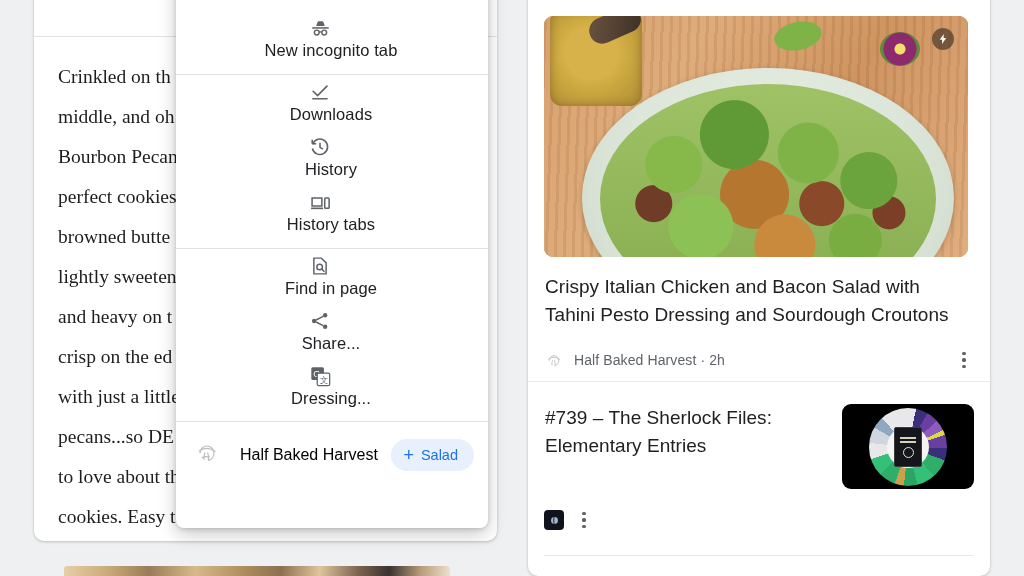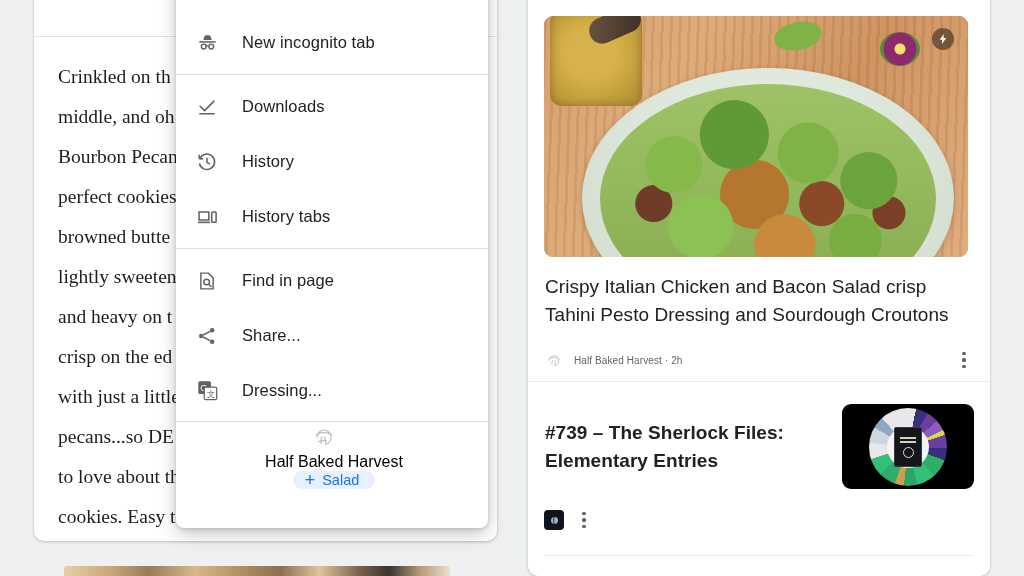--- a/index.html
+++ b/index.html
@@ -45,33 +45,33 @@
 
   
   .menu{
     position:absolute;left:176px;top:-40px;width:312px;height:568px;
     background:#fff;border-radius:8px;
     box-shadow:0 6px 18px rgba(0,0,0,.22),0 1px 4px rgba(0,0,0,.16);
     overflow:hidden;
   }
   .menu-item{
     position:relative;display:flex;align-items:center;height:55px;
-    padding:0 20px 0 18px;cursor:default;
+    padding:0 20px 0 18px;cursor:default;flex-direction:column;
   }
   .menu-item .mi-icon{
     width:26px;height:26px;flex:0 0 26px;display:flex;align-items:center;justify-content:center;
     color:#5f6368;margin-right:22px;
   }
   .menu-item .mi-label{
     font-size:16.5px;color:#202124;letter-spacing:.1px;white-space:nowrap;
   }
   .menu-sep{height:1px;background:#e0e0e0;margin:4px 0;}
   .menu-sep.full{margin:3px 0;}
   .follow-row{
-    display:flex;align-items:center;height:60px;padding:0 14px 0 18px;flex-direction:column;
+    display:flex;align-items:center;height:60px;padding:0 14px 0 18px;
   }
   .follow-row .mi-icon{margin-right:20px;}
   .follow-row .mi-label{flex:1;}
   .follow-chip{
     display:flex;align-items:center;gap:7px;
     height:32px;padding:0 16px 0 12px;border-radius:16px;
     background:#e8f0fe;color:#1a73e8;font-size:14.5px;
     white-space:nowrap;
   }
   .follow-chip .plus{font-size:18px;line-height:1;font-weight:400;}
@@ -153,29 +153,29 @@
   }
   .pub-avatar{
     width:20px;height:20px;flex:0 0 20px;margin-right:10px;border-radius:3px;
     display:flex;align-items:center;justify-content:center;overflow:hidden;
   }
   .pub-avatar.hbh{background:#fff;color:#b9bcc0;}
   .pub-avatar.wep{
     background:#10131c;color:#8fa6c4;border-radius:4px;
   }
   .feed-meta .pub-name{
-    font-size:10px;color:#5f6368;letter-spacing:.1px;flex:1;white-space:nowrap;
+    font-size:14px;color:#5f6368;letter-spacing:.1px;flex:1;white-space:nowrap;
   }
   .kebab{
     width:20px;height:20px;display:flex;flex-direction:column;align-items:center;
     justify-content:center;gap:3px;
   }
   .kebab i{display:block;width:3.2px;height:3.2px;border-radius:50%;background:#5f6368;}
   .feed-divider{height:1px;background:#e8eaed;margin:0 0 0 0;}
-  .feed-row{display:flex;align-items:center;padding-top:22px;font-weight:bold;}
+  .feed-row{display:flex;align-items:flex-start;padding-top:22px;}
   .feed-row .txt{flex:1;padding-right:14px;}
   .thumb{
     width:132px;height:85px;flex:0 0 132px;border-radius:9px;overflow:hidden;
     position:relative;background:#000;
   }
   .thumb .ring{
     position:absolute;left:50%;top:50%;transform:translate(-50%,-50%);
     width:78px;height:78px;border-radius:50%;
     background:conic-gradient(
       #e8e8ea 0deg 12deg,#3a2f7a 12deg 30deg,#6b3fa0 30deg 48deg,#8e5bbf 48deg 64deg,
@@ -361,21 +361,21 @@
           <div class="flower"></div>
           <div class="bowl"></div>
           <div class="greens"></div>
           <span class="amp-badge">
             <svg width="12" height="12" viewBox="0 0 24 24" fill="#ffffff">
               <path d="M13.6 2 5.4 13.4h5.1L9.9 22l8.5-11.8h-5.3z"></path>
             </svg>
           </span>
         </div>
       </div>
-      <p class="feed-title">Crispy Italian Chicken and Bacon Salad crisp Tahini Pesto Dressing and Sourdough Croutons</p>
+      <p class="feed-title">Crispy Italian Chicken and Bacon Salad with Tahini Pesto Dressing and Sourdough Croutons</p>
       <div class="feed-meta">
         <span class="pub-avatar hbh">
           <svg width="18" height="17" viewBox="0 0 26 24" fill="none" stroke="#bdbdbd" stroke-width="1.3">
             <path d="M6 12.5c0-4 3-7.5 7-7.5s7 3.5 7 7.5c0 3.4-2.6 6.3-6 6.9"></path>
             <path d="M4.8 10.2c2.6-2.2 6.4-3.2 10-2.6 3 .5 5.5 1.9 6.6 3.1"></path>
             <path d="M10.2 18.8c-.4-2.4-.2-5 .9-7.2"></path>
             <path d="M14.4 19.2c.4-2.6.2-5.3-.8-7.6"></path>
           </svg>
         </span>
         <span class="pub-name">Half Baked Harvest · 2h</span>

